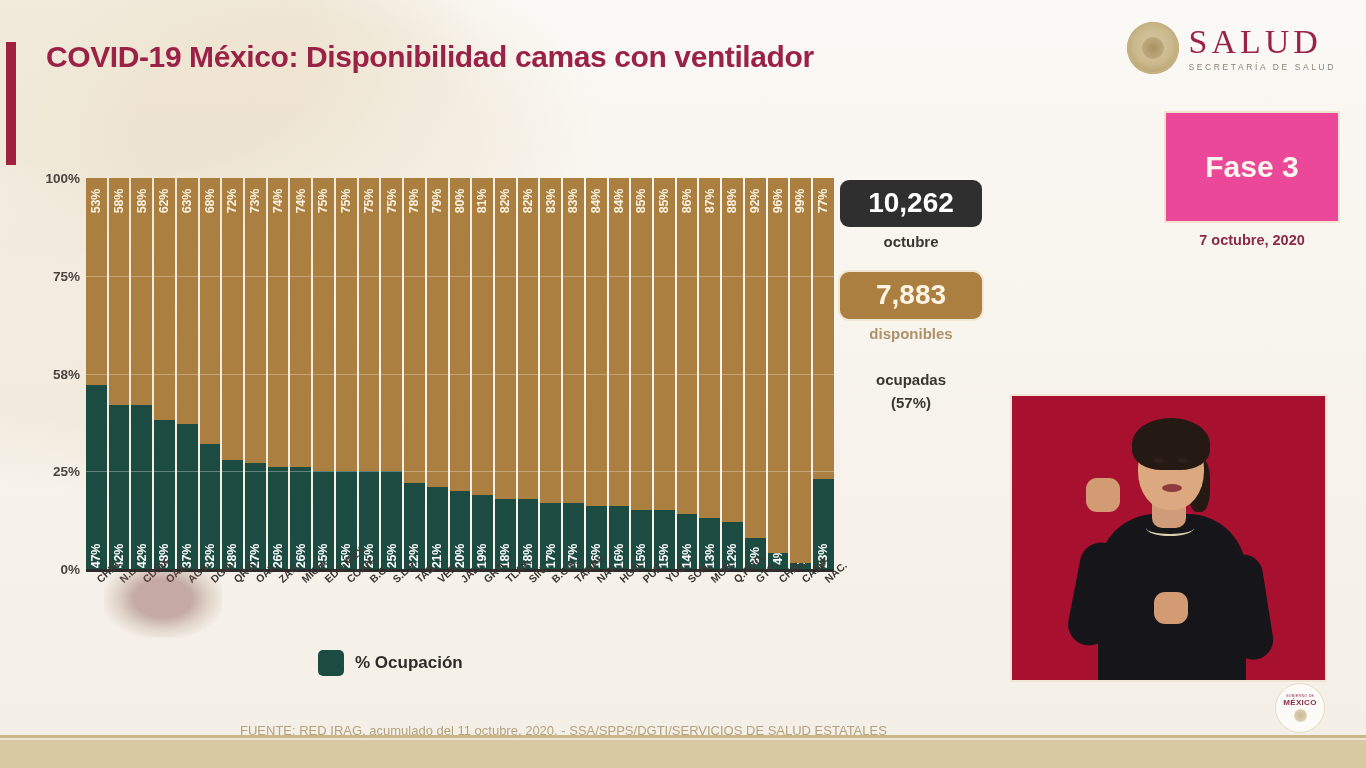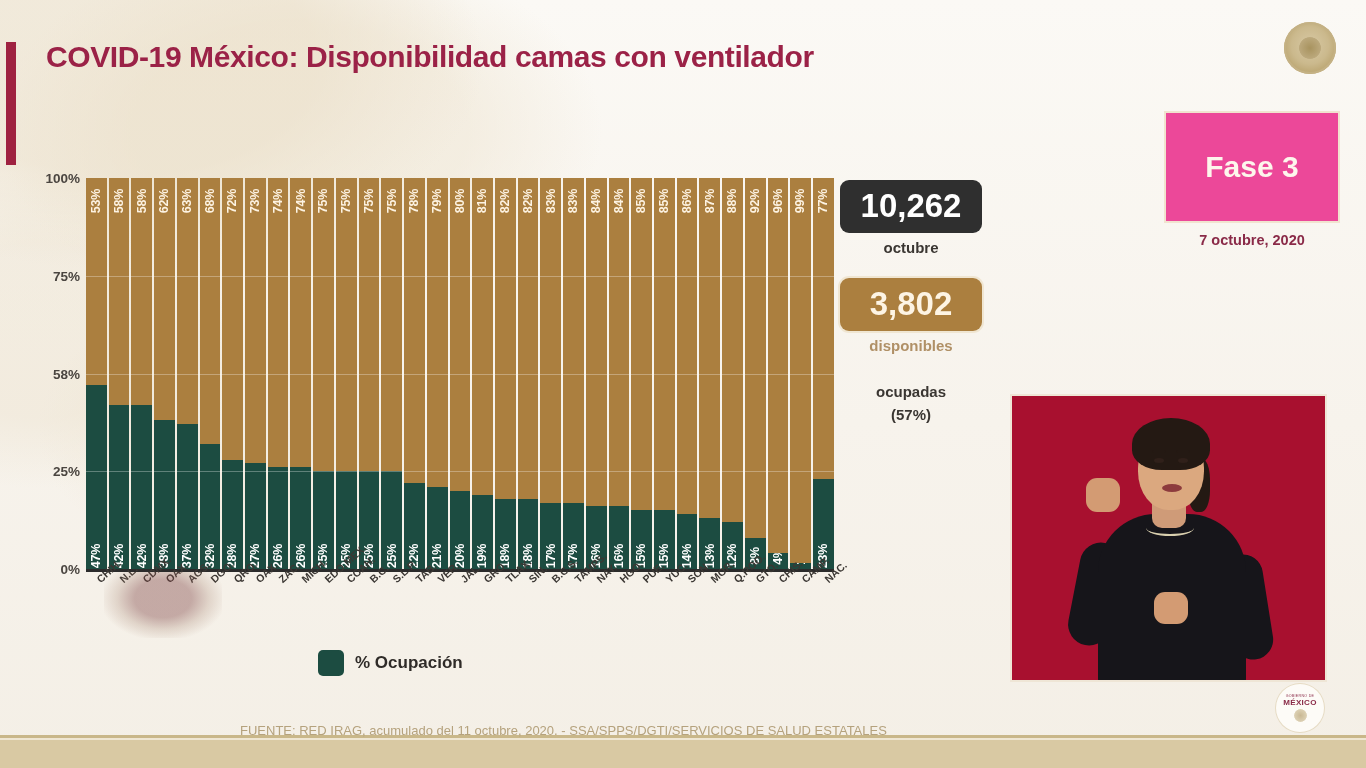--- a/index.html
+++ b/index.html
@@ -131,21 +131,21 @@
   #axis-seal-watermark{
     position:absolute; left:104px; top:572px; width:118px; height:66px;
     background:radial-gradient(ellipse at 50% 40%, rgba(122,62,62,.40) 0 34%, rgba(150,110,90,.22) 55%, rgba(255,255,255,0) 76%);
     pointer-events:none;
   }
 
   
   #stats{ position:absolute; left:840px; top:180px; width:142px; }
   .stat-box{
     border-radius:9px; text-align:center;
-    padding:7px 0 8px; font-size:33px; font-weight:bold;
+    padding:7px 0 8px; font-size:28px; font-weight:bold;
   }
   .stat-total{ background:#2f2f2f; color:#ffffff; }
   .stat-avail{ background:#ab7f3f; color:#fdf4e4; box-shadow:0 0 0 2px #f0e6d2; }
   .stat-occ{ background:#1c4c41; color:#ffffff; }
   .stat-caption{
     text-align:center; font-size:15px; font-weight:bold;
     margin-top:6px; color:#3a3632; line-height:1.15;
   }
   .cap-avail{ color:#b09066; }
   .spacer-sm{ height:22px; }
@@ -229,20 +229,24 @@
 
 <div id="bg-watermark"></div>
 <div id="bg-bottom-line"></div>
 <div id="bg-bottom-bar"></div>
 <div id="left-accent"></div>
 
 <div id="page-title">COVID-19 México: Disponibilidad camas con ventilador</div>
 
 <div id="salud-logo">
   <div id="eagle-seal"></div>
+  <div id="salud-text">
+    <div id="salud-word">SALUD</div>
+    <div id="salud-sub">SECRETARÍA DE SALUD</div>
+  </div>
 </div>
 
 <div id="fase-box">
   <span id="fase-label">Fase 3</span>
 </div>
 <div id="fase-date">7 octubre, 2020</div>
 
 <div id="chart-area">
   <div id="y-axis">
       <div class="y-tick" style="top: 399px;">0%</div>
@@ -556,21 +560,21 @@
       <div class="x-label" style="left: 712.909px;">CAMP.</div>
       <div class="x-label" style="left: 735.636px;">NAC.</div>
     </div>
   <div id="axis-seal-watermark"></div>
 </div>
 
 <div id="stats">
   <div class="stat-box stat-total">10,262</div>
   <div class="stat-caption">octubre</div>
   <div class="spacer-sm"></div>
-  <div class="stat-box stat-avail">3,802</div>
+  <div class="stat-box stat-avail">7,883</div>
   <div class="stat-caption cap-avail">disponibles</div>
   <div class="spacer-sm"></div>
   <div class="stat-caption">ocupadas</div>
   <div class="stat-caption">(57%)</div>
 </div>
 
 <div id="legend">
   <div class="legend-item">
     <div class="legend-swatch sw-occ"></div>
     <div class="legend-label">% Ocupación</div>

